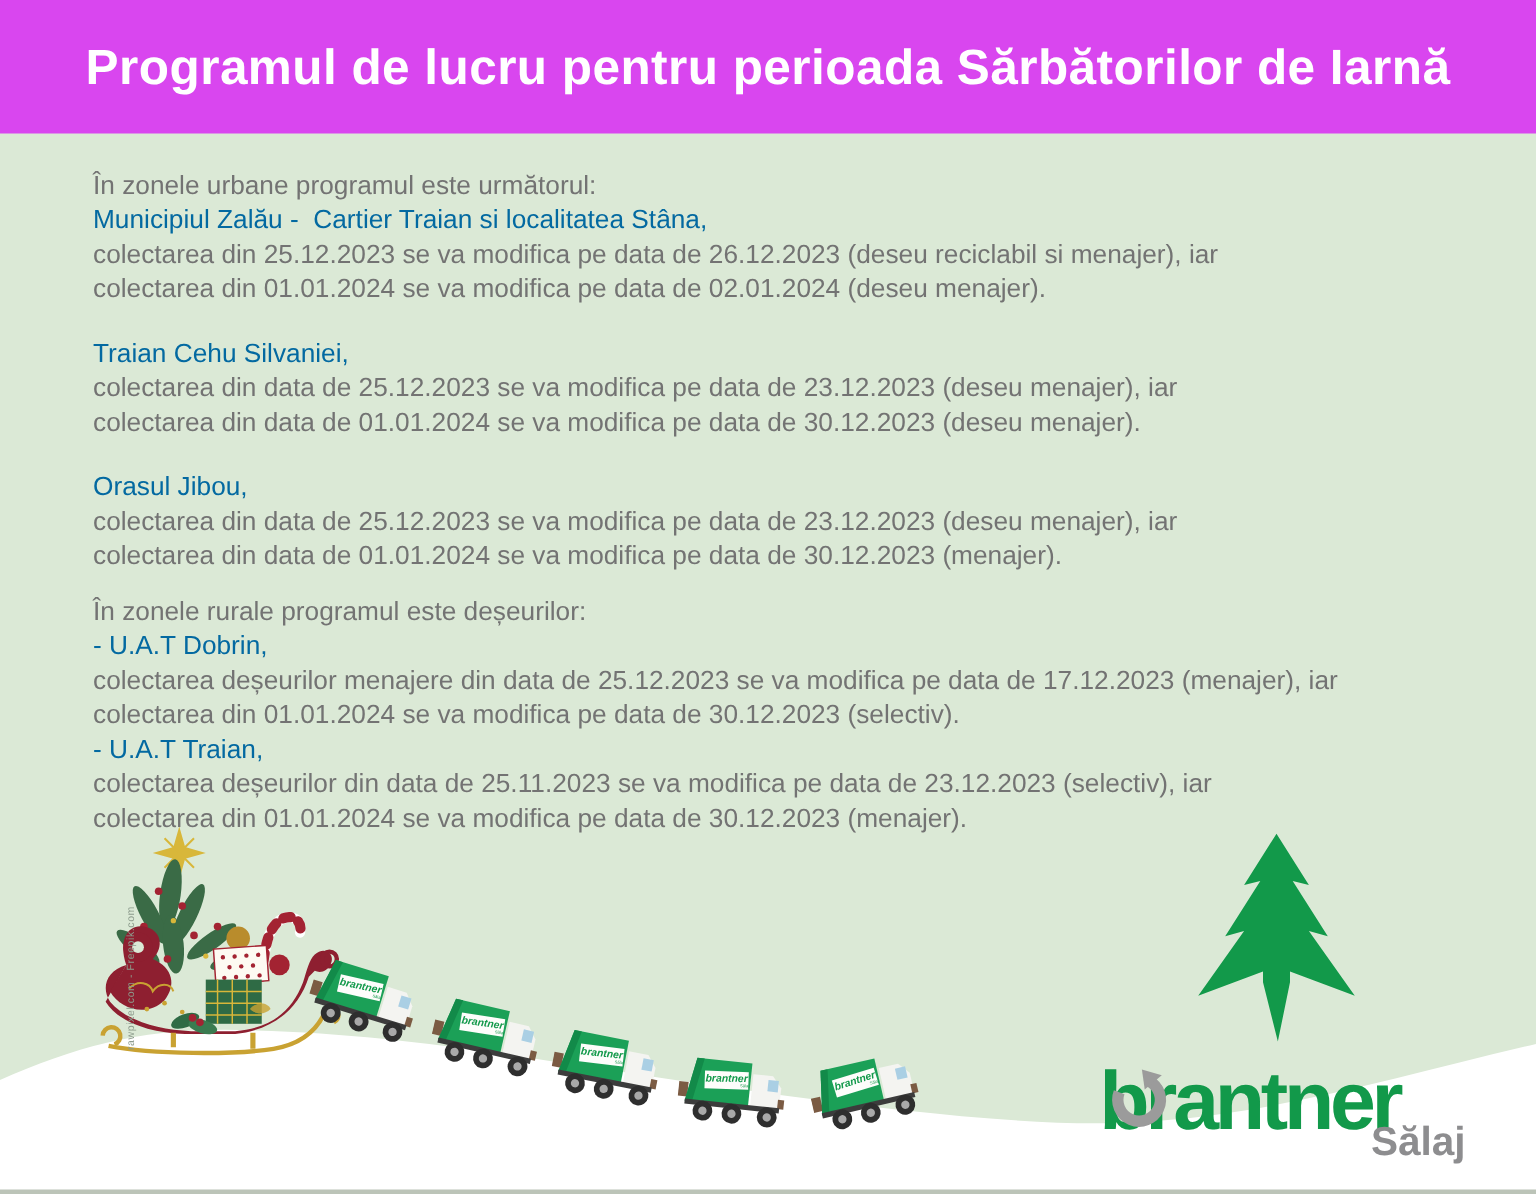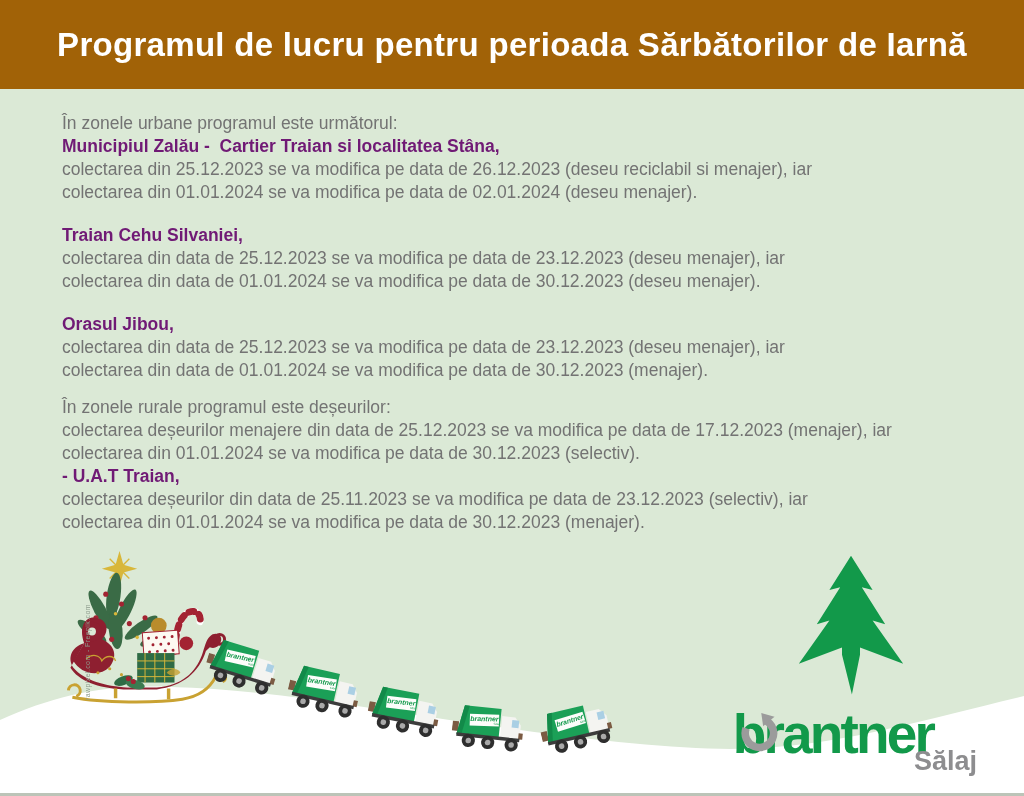--- a/index.html
+++ b/index.html
@@ -4,28 +4,28 @@
 <style>
   * { box-sizing: border-box; }
   html,body { margin:0; padding:0; background:#fff; }
   .poster {
     position:relative; width:1024px; height:796px;
     background:#dbe9d6; overflow:hidden;
     font-family:"Liberation Sans","DejaVu Sans",sans-serif;
   }
   .banner {
     position:absolute; top:0; left:0; width:1024px; height:89px;
-    background:#a16207; display:flex; align-items:center; justify-content:center;
+    background:#d946ef; display:flex; align-items:center; justify-content:center;
     z-index:3;
   }
   .banner h1 { color:#ffffff; font-size:33px; font-weight:700; margin:0; letter-spacing:.3px; }
 
   .content { position:absolute; top:112px; left:62px; width:950px; z-index:2; }
   .line { margin:0; font-size:17.5px; line-height:23px; color:#737373; white-space:pre-wrap; }
-  .heading { color:#701a75; font-weight:700; }
+  .heading { color:#0369a1; font-weight:400; }
   .sp20 { height:20px; } .sp14 { height:14px; }
 
   .scene { position:absolute; inset:0; z-index:1; }
   .wave { position:absolute; left:0; top:626px; width:1024px; height:170px; }
 
   .truck { position:absolute; width:84px; height:57px; }
   .t1 { left:206px; top:640px; transform:rotate(17deg); }
   .t2 { left:288px; top:664px; transform:rotate(13deg); }
   .t3 { left:368px; top:684px; transform:rotate(11deg); }
   .t4 { left:452px; top:700px; transform:rotate(6deg); }
@@ -75,20 +75,21 @@
     <div>
       <p class="line heading">Orasul Jibou,</p>
       <p class="line">colectarea din data de 25.12.2023 se va modifica pe data de 23.12.2023 (deseu menajer), iar</p>
       <p class="line">colectarea din data de 01.01.2024 se va modifica pe data de 30.12.2023 (menajer).</p>
     </div>
     <div class="sp14"></div>
 
     <p class="line">În zonele rurale programul este deșeurilor:</p>
 
     <div>
+      <p class="line heading">- U.A.T Dobrin,</p>
       <p class="line">colectarea deșeurilor menajere din data de 25.12.2023 se va modifica pe data de 17.12.2023 (menajer), iar</p>
       <p class="line">colectarea din 01.01.2024 se va modifica pe data de 30.12.2023 (selectiv).</p>
     </div>
 
     <div>
       <p class="line heading">- U.A.T Traian,</p>
       <p class="line">colectarea deșeurilor din data de 25.11.2023 se va modifica pe data de 23.12.2023 (selectiv), iar</p>
       <p class="line">colectarea din 01.01.2024 se va modifica pe data de 30.12.2023 (menajer).</p>
     </div>
   </main>

